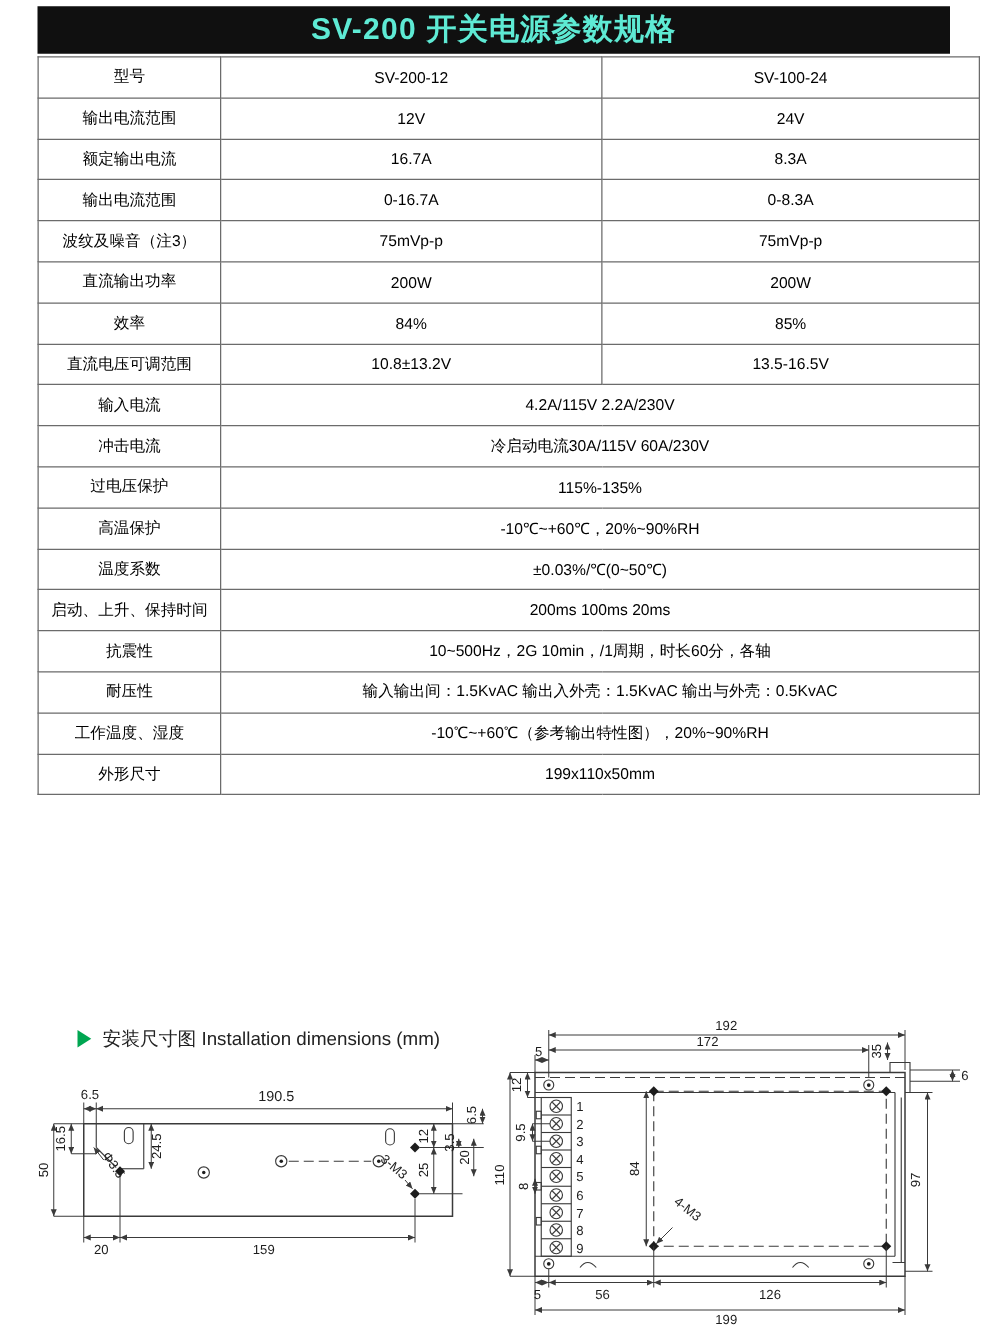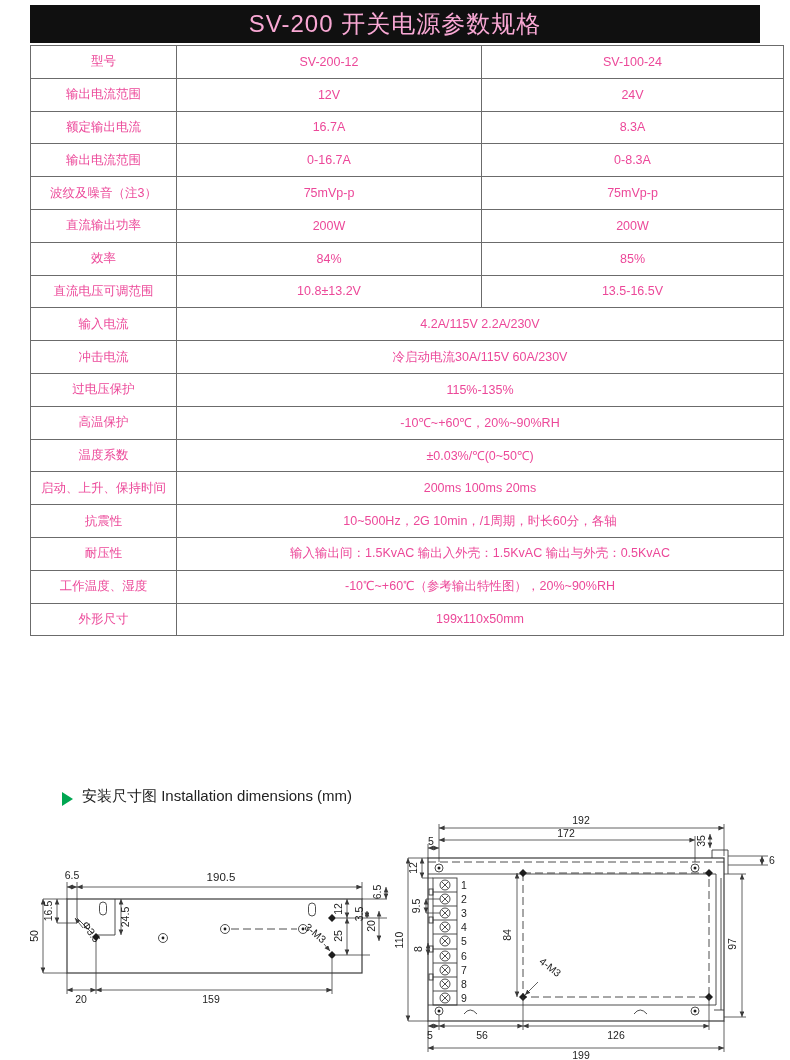--- a/index.html
+++ b/index.html
@@ -1,26 +1,26 @@
 <!DOCTYPE html>
 <html><head>
 <meta charset="utf-8">
 <style>
   html,body{margin:0;padding:0;background:#fff;}
   .page{position:relative;width:790px;height:1060px;background:#ffffff;overflow:hidden;
         font-family:"Liberation Sans",sans-serif;color:#3a4047;}
   .title-bar{position:absolute;left:30px;top:5px;width:730px;height:38px;background:#101010;
-        color:#f9a8d4;font-size:24px;font-weight:normal;text-align:center;line-height:38px;letter-spacing:1px;}
+        color:#5eead4;font-size:24px;font-weight:bold;text-align:center;line-height:38px;letter-spacing:1px;}
   table.spec{position:absolute;left:30px;top:45px;width:730px;border-collapse:collapse;table-layout:fixed;}
   table.spec td{border:1px solid #6b6b6b;height:31.8px;text-align:center;vertical-align:middle;
-        font-size:12.5px;color:#ec4899;padding:0 4px;overflow:hidden;white-space:nowrap;}
+        font-size:12.5px;color:#000000;padding:0 4px;overflow:hidden;white-space:nowrap;}
   td.c1{width:137px;}
   td.c2{width:296px;}
   td.c3{width:293px;}
-  .install-head{position:absolute;left:62px;top:784px;height:22px;display:flex;align-items:flex-end;}
+  .install-head{position:absolute;left:62px;top:820px;height:22px;display:flex;align-items:center;}
   .tri{width:0;height:0;border-left:11px solid #00a651;border-top:7px solid transparent;
         border-bottom:7px solid transparent;margin-right:9px;}
   .install-head .txt{font-size:15px;color:#222;font-weight:500;}
   svg{position:absolute;overflow:visible;}
   #sv-left{left:25px;top:866px;}
   #sv-right{left:398px;top:812px;}
   .ln{fill:none;stroke:#3a3a3a;stroke-width:1.2;}
   .th{fill:none;stroke:#3a3a3a;stroke-width:0.9;}
   .dsh{fill:none;stroke:#3a3a3a;stroke-width:0.9;stroke-dasharray:8 4;}
   .dim{fill:none;stroke:#3a3a3a;stroke-width:0.8;}

